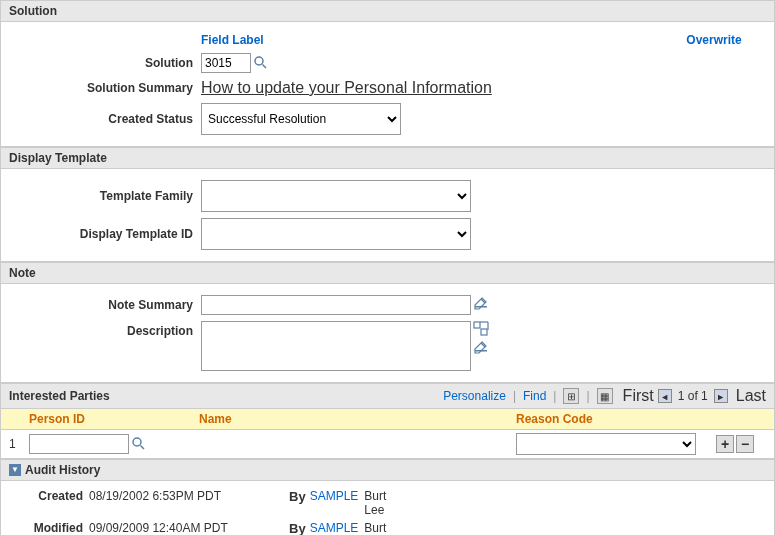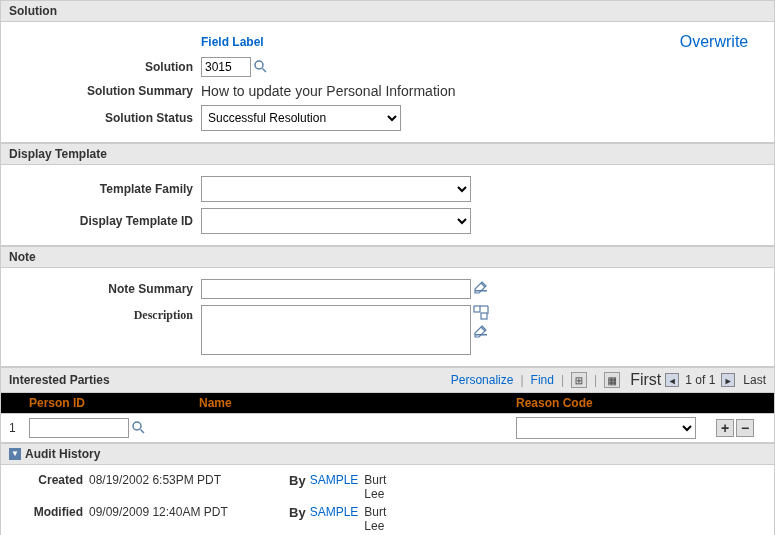--- a/index.html
+++ b/index.html
@@ -26,21 +26,21 @@
 
     
     input[type="text"] {
       height: 20px;
       border: 1px solid #999;
       font-size: 12px;
       padding: 1px 3px;
     }
 
     select {
-      height: 26px;
+      height: 32px;
       border: 1px solid #999;
       font-size: 12px;
       background: #fff;
       padding: 1px 2px;
     }
 
     
     input[type="checkbox"] {
       width: 14px;
       height: 14px;
@@ -75,21 +75,21 @@
       text-decoration: none;
     }
 
     .ip-content {
       border: 1px solid #ccc;
       border-top: none;
     }
 
     .ip-col-headers {
       display: flex;
-      background: #000000;
+      background: #fef9c3;
       padding: 3px 8px;
       border-bottom: 1px solid #ccc;
     }
 
     .ip-col-person { width: 170px; font-weight: bold; color: #cc6600; font-size: 12px; }
     .ip-col-name { flex: 1; font-weight: bold; color: #cc6600; font-size: 12px; }
     .ip-col-reason { width: 200px; font-weight: bold; color: #cc6600; font-size: 12px; }
     .ip-col-actions { width: 50px; }
 
     .ip-data-row {
@@ -223,21 +223,21 @@
       <span>Solution</span>
     </div>
     <div class="section-content">
 
       <div class="sol-row" style="padding: 3px 0; background:#fff;">
         <div class="sol-label"></div>
         <div class="sol-value">
           <span style="font-weight:bold;color:#0066cc;font-size:12px;">Field Label</span>
         </div>
         <div class="sol-overwrite">
-          <span style="font-weight:normal;color:#0066cc;font-size:16px;">Overwrite</span>
+          <span style="font-weight:bold;color:#0066cc;font-size:12px;">Overwrite</span>
         </div>
       </div>
 
 
       <div class="sol-row">
         <div class="sol-label">Solution</div>
         <div class="sol-value" style="display:flex;align-items:center;">
           <input type="text" style="width: 50px;" value="3015">
           <span style="display:inline-block;width:16px;height:16px;cursor:pointer;margin-left:2px;vertical-align:middle;">
             <svg width="16" height="16" viewBox="0 0 16 16" xmlns="http://www.w3.org/2000/svg">
@@ -245,27 +245,27 @@
               <line x1="9.5" y1="9.5" x2="13" y2="13" stroke="#5a7fa8" stroke-width="1.5"></line>
             </svg>
           </span>
         </div>
         <div class="sol-overwrite"></div>
       </div>
 
       <div class="sol-row">
         <div class="sol-label">Solution Summary</div>
         <div class="sol-value">
-          <span style="font-size:14px;">How to update your Personal Information</span>
-        </div>
-        <div class="sol-overwrite"></div>
-      </div>
-
-      <div class="sol-row">
-        <div class="sol-label">Solution Status</div>
+          <span style="font-size:16px;text-decoration:underline;">How to update your Personal Information</span>
+        </div>
+        <div class="sol-overwrite"></div>
+      </div>
+
+      <div class="sol-row">
+        <div class="sol-label">Created Status</div>
         <div class="sol-value">
           <select style="width:200px;">
             <option>Successful Resolution</option>
             <option>No Resolution</option>
             <option>Partial Resolution</option>
           </select>
         </div>
         <div class="sol-overwrite"></div>
       </div>
     </div>
@@ -314,21 +314,21 @@
               <rect x="2" y="10" width="12" height="1.5" fill="#5a7fa8"></rect>
               <polygon points="9,2 13,6 6,13 2,13 2,9" fill="none" stroke="#5a7fa8" stroke-width="1.2"></polygon>
               <line x1="8" y1="3" x2="12" y2="7" stroke="#5a7fa8" stroke-width="1.2"></line>
             </svg>
           </span>
         </div>
         <div class="sol-overwrite"></div>
       </div>
 
       <div class="sol-row" style="align-items:flex-start;">
-        <div class="sol-label" style="padding-top:3px;font-family:Liberation Serif, serif;">Description</div>
+        <div class="sol-label" style="padding-top:3px;">Description</div>
         <div class="sol-value" style="display:flex;align-items:flex-start;">
           <textarea style="width: 270px; height: 50px; border: 1px solid rgb(153, 153, 153); font-size: 12px; resize: none;"></textarea>
           <div style="display:flex;flex-direction:column;margin-left:2px;">
             <span style="display:inline-block;width:18px;height:18px;cursor:pointer;margin-bottom:1px;">
               <svg width="16" height="16" viewBox="0 0 16 16" xmlns="http://www.w3.org/2000/svg">
                 <rect x="1" y="1" width="6" height="6" fill="none" stroke="#5a7fa8" stroke-width="1.2"></rect>
                 <rect x="8" y="8" width="6" height="6" fill="none" stroke="#5a7fa8" stroke-width="1.2"></rect>
                 <line x1="7" y1="1" x2="15" y2="1" stroke="#5a7fa8" stroke-width="1.2"></line>
                 <line x1="15" y1="1" x2="15" y2="9" stroke="#5a7fa8" stroke-width="1.2"></line>
               </svg>
@@ -355,21 +355,21 @@
         <span class="separator">|</span>
         <a class="ip-link">Find</a>
         <span class="separator">|</span>
         <span style="display:inline-block;width:16px;height:16px;border:1px solid #999;background:#e0e0e0;cursor:pointer;font-size:10px;text-align:center;line-height:16px;">⊞</span>
         <span class="separator">|</span>
         <span style="display:inline-block;width:16px;height:16px;border:1px solid #999;background:#e0e0e0;cursor:pointer;font-size:10px;text-align:center;line-height:16px;">▦</span>
         <span style="margin-left:6px;font-size:16px;">First</span>
         <span style="display:inline-block;width:14px;height:14px;background:#d0d8e8;border:1px solid #888;cursor:pointer;font-size:9px;color:#333;text-align:center;line-height:14px;">◄</span>
         <span style="font-size:12px;margin:0 2px;">1 of 1</span>
         <span style="display:inline-block;width:14px;height:14px;background:#d0d8e8;border:1px solid #888;cursor:pointer;font-size:9px;color:#333;text-align:center;line-height:14px;">►</span>
-        <span style="margin-left:4px;font-size:12px;">Last</span>
+        <span style="margin-left:4px;font-size:16px;">Last</span>
       </div>
     </div>
     <div class="ip-content">
 
       <div class="ip-col-headers">
         <div style="width:20px;"></div>
         <div class="ip-col-person">Person ID</div>
         <div class="ip-col-name">Name</div>
         <div class="ip-col-reason">Reason Code</div>
         <div class="ip-col-actions"></div>

